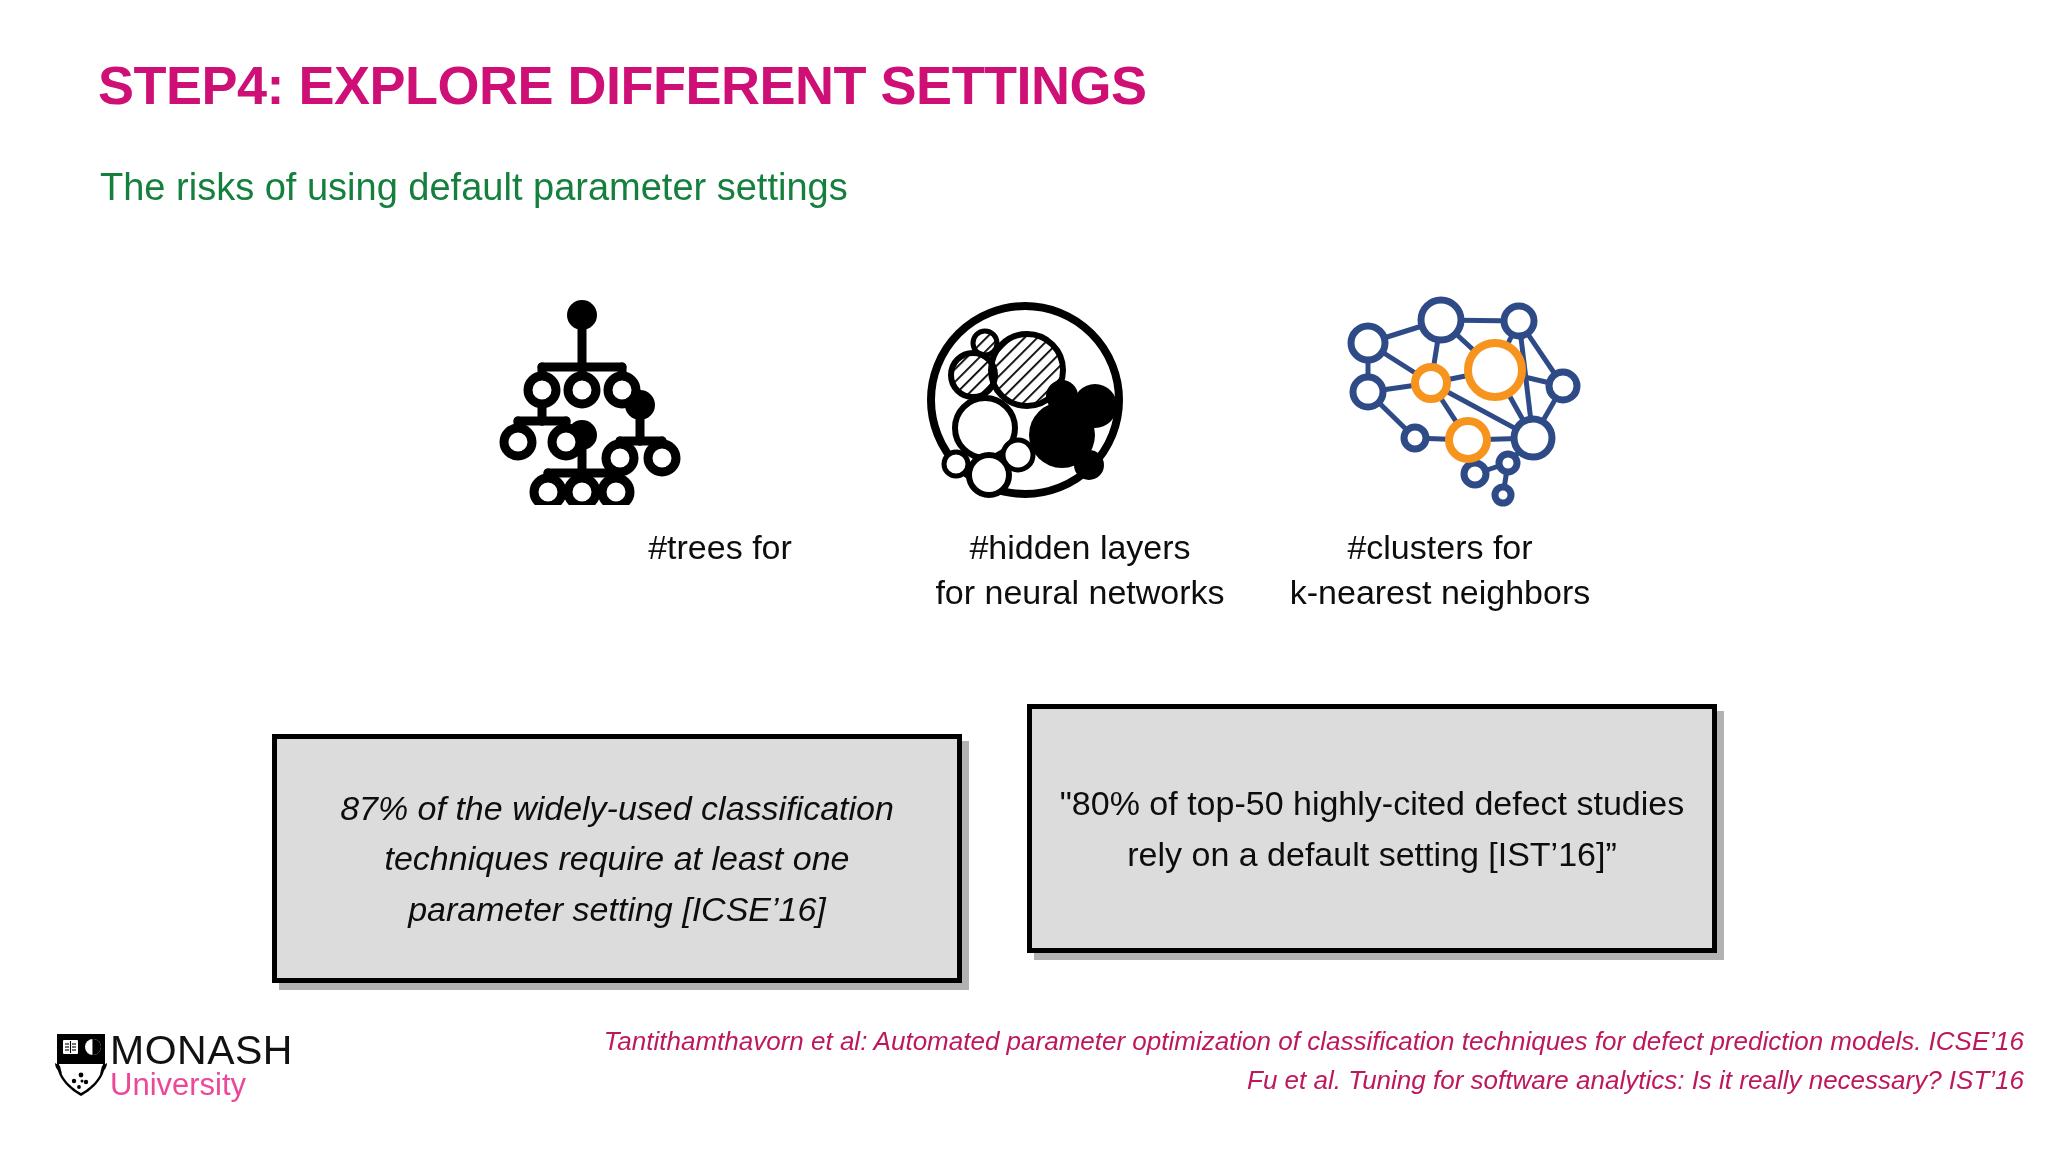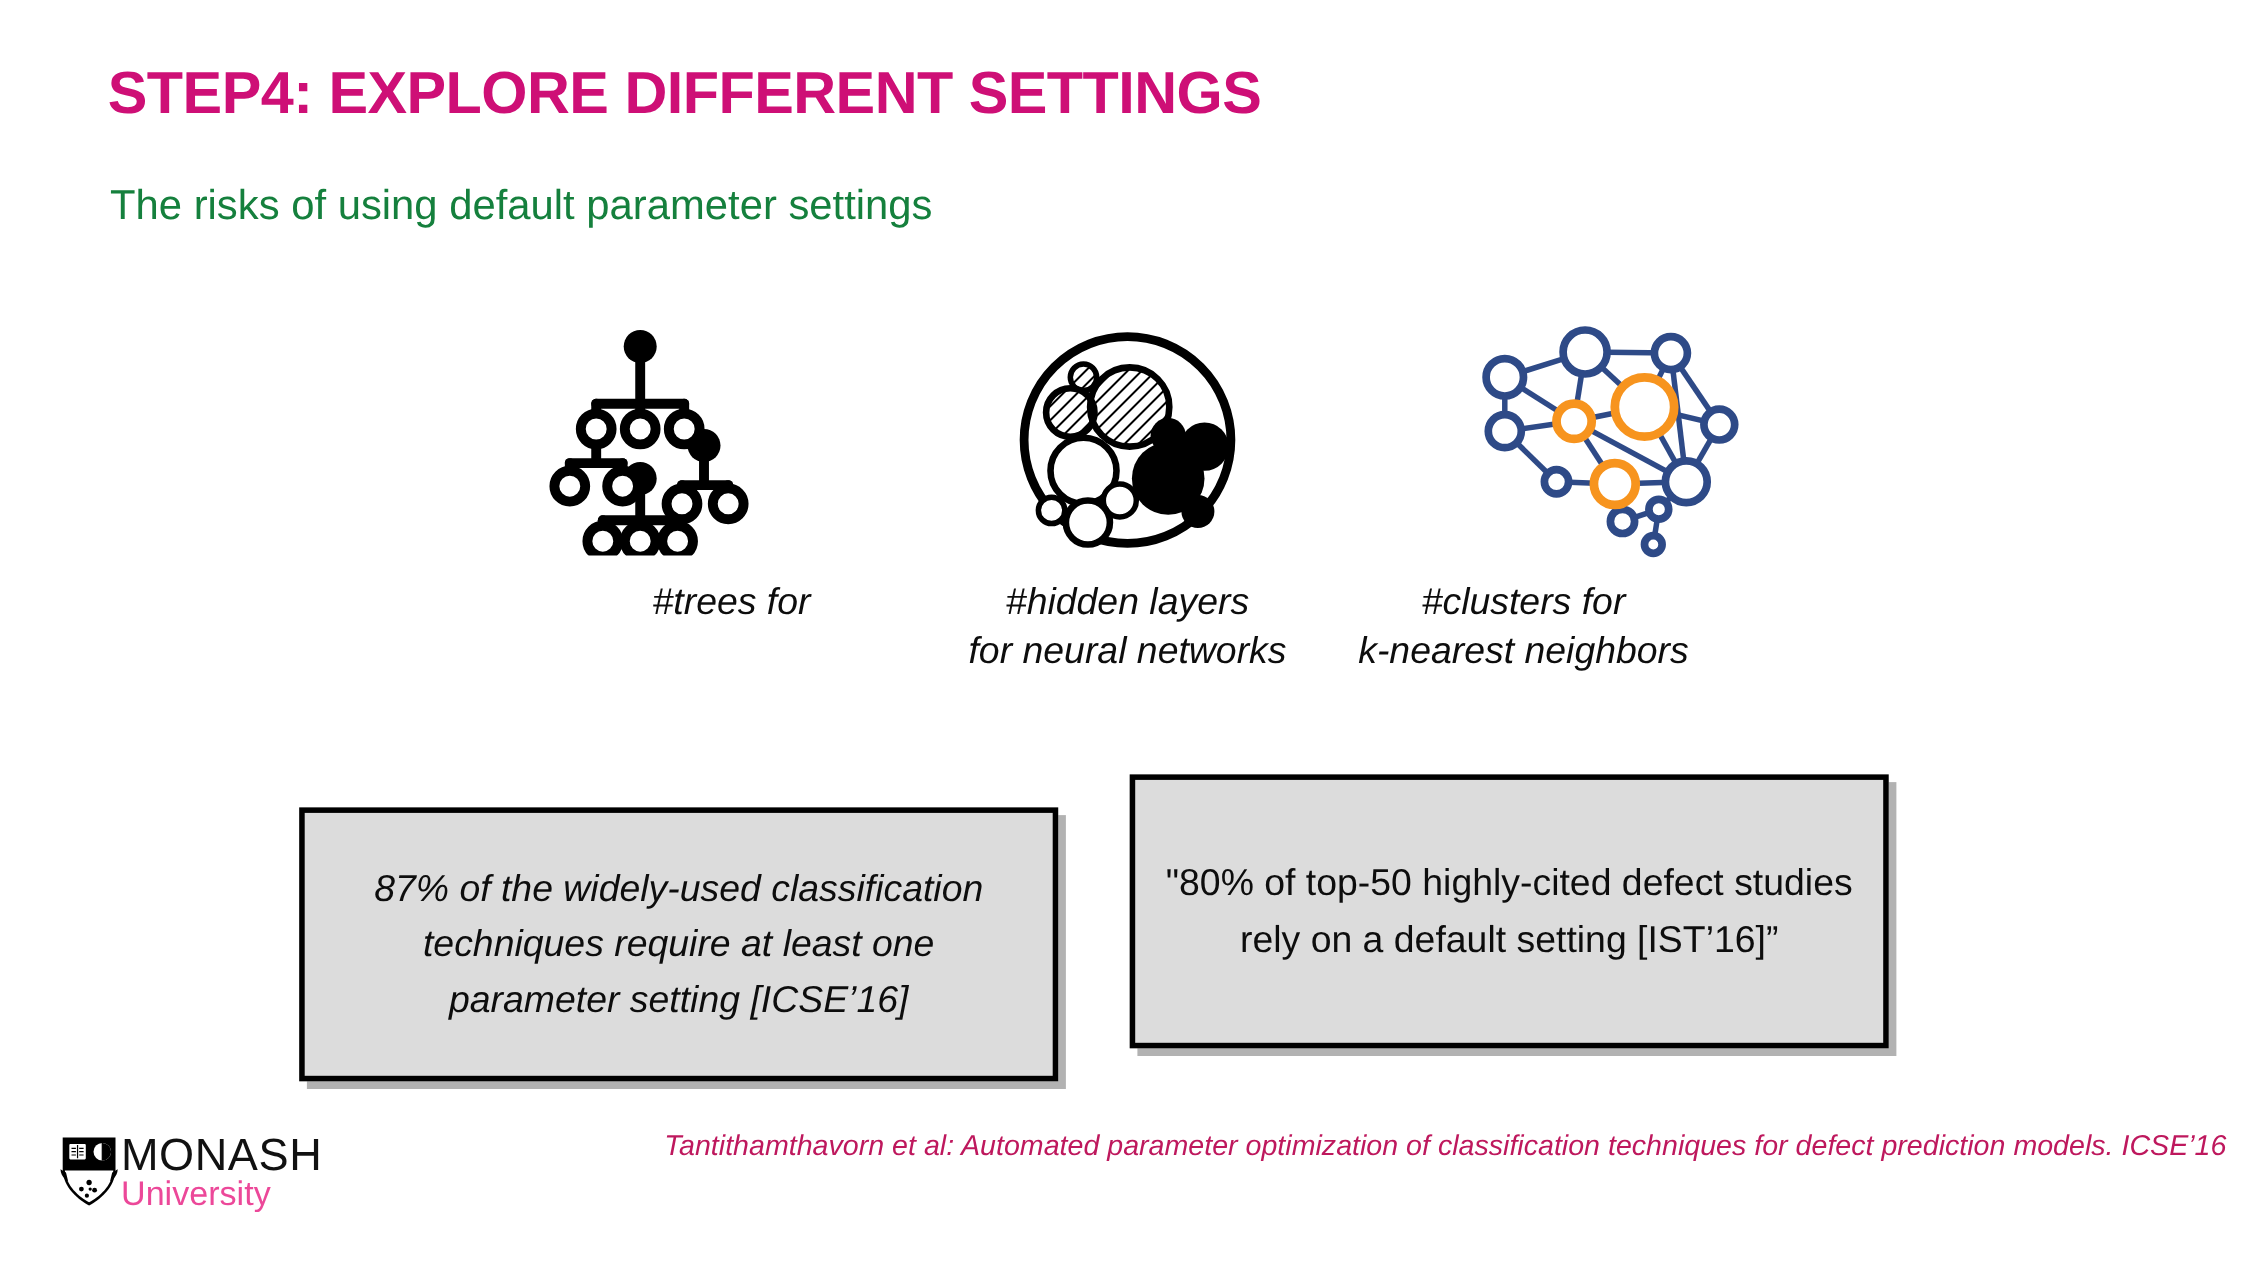--- a/index.html
+++ b/index.html
@@ -58,22 +58,21 @@
     justify-content: center;
   }
 
   
   #caption-row {
     position: absolute;
     left: 430px;
     top: 525px;
     width: 1190px;
     display: flex;
-    justify-content: center;
-    font-style: italic;
+    justify-content: flex-end;
   }
   .caption {
     width: 360px;
     text-align: center;
     font-size: 34px;
     color: #0d0d0d;
     line-height: 1.32;
   }
   .caption .l2 { display: block; }
 
@@ -320,15 +319,16 @@
       <path d="M3 33 C3 40 10 44 10 44 L8 36 Z M55 33 C55 40 48 44 48 44 L50 36 Z" fill="#000000"></path>
     </svg>
     <div id="logo-wordmark">
       <span id="logo-monash">MONASH</span>
       <span id="logo-university">University</span>
     </div>
   </div>
 
   <div id="citations">
     <div>Tantithamthavorn et al: Automated parameter optimization of classification techniques for defect prediction models. ICSE’16</div>
+    <div>Fu et al. Tuning for software analytics: Is it really necessary? IST’16</div>
   </div>
 
 </div>
 
 </body></html>

